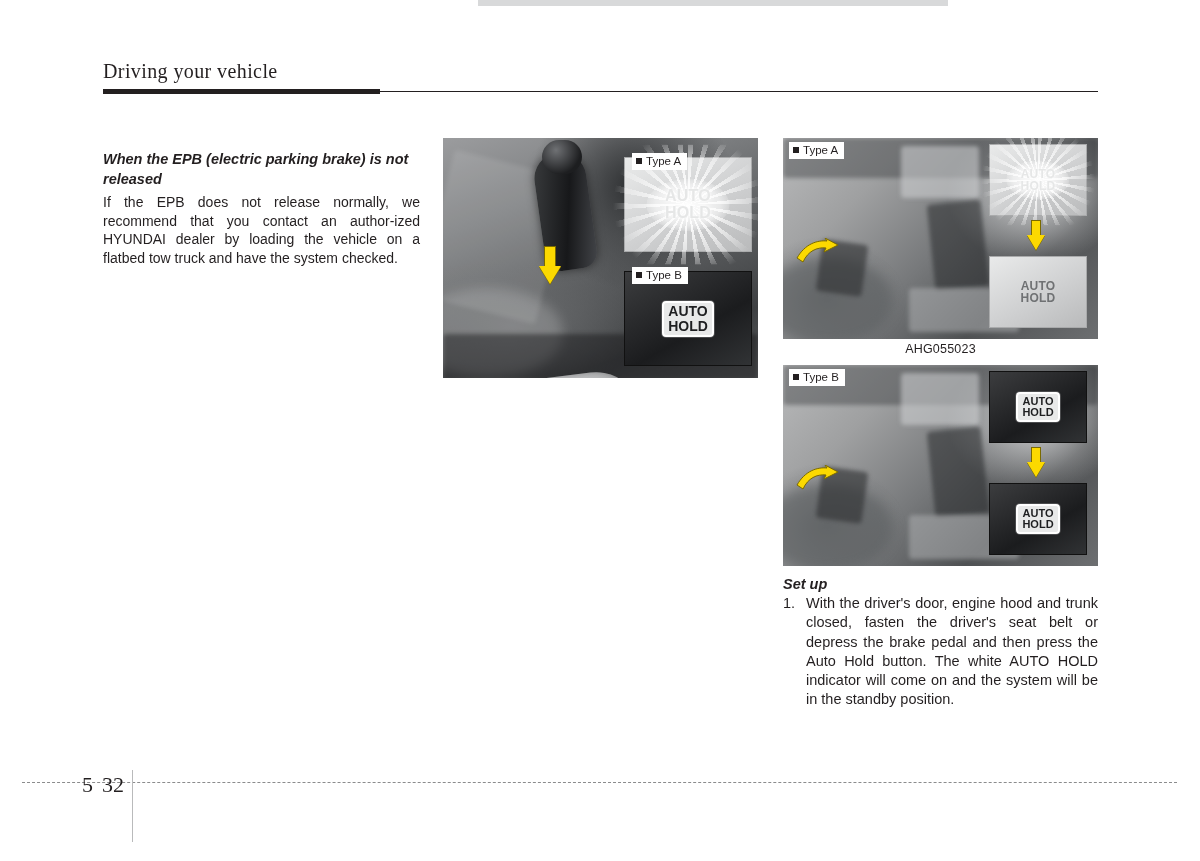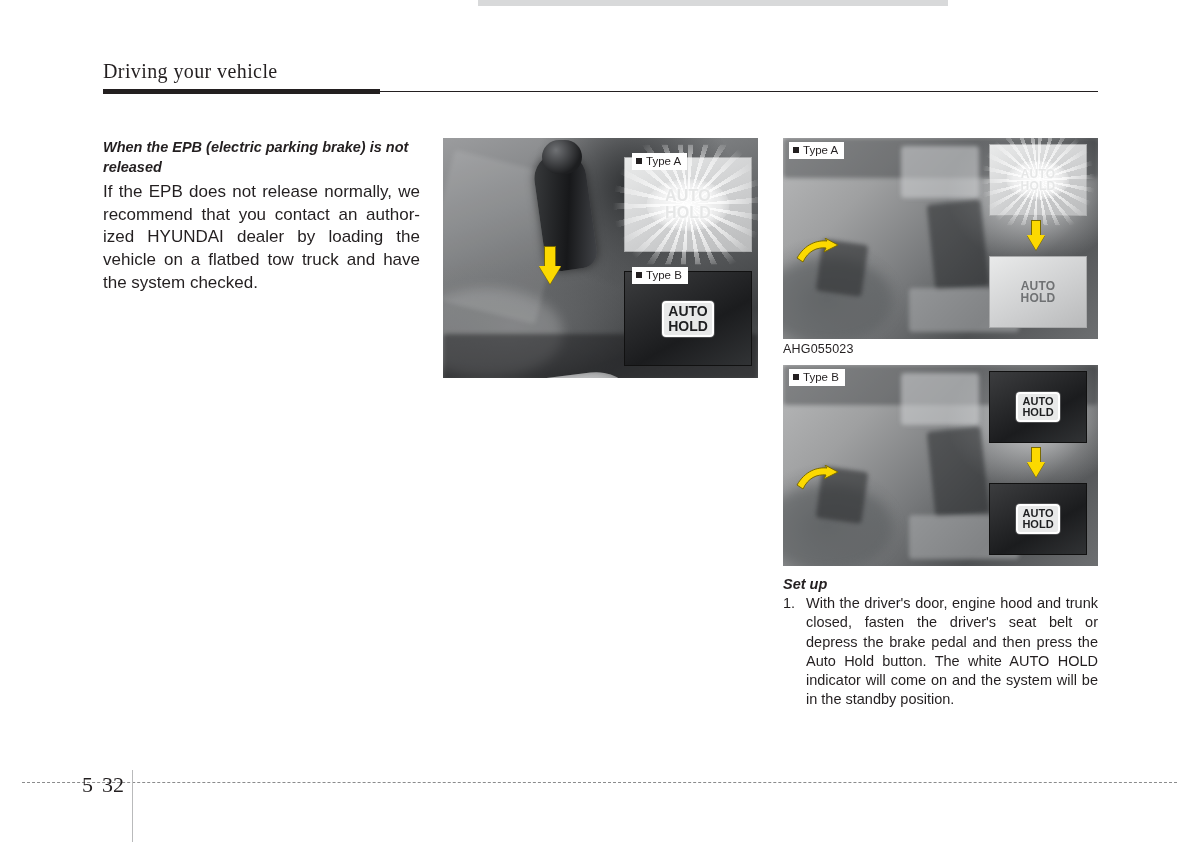--- a/index.html
+++ b/index.html
@@ -39,35 +39,35 @@
   }
 
   
   .top-edge {
     position: absolute; left: 478px; top: 0; width: 470px; height: 6px;
     background: #d8d9da;
   }
 
   
   .col { position: absolute; }
-  .col-left  { left: 103px;  top: 138px; width: 317px; }
+  .col-left  { left: 103px;  top: 150px; width: 317px; }
   .col-mid   { left: 443px;  top: 138px; width: 315px; }
   .col-right { left: 783px;  top: 138px; width: 315px; }
 
   h4.sub-heading-italic {
     margin: 0 0 4px 0;
     font-size: 14.5px;
     font-style: italic;
     font-weight: bold;
     color: #231f20;
     line-height: 1.35;
   }
   p.body-text {
     margin: 0;
-    font-size: 17px;
+    font-size: 14px;
     color: #231f20;
     line-height: 1.33;
     text-align: justify;
   }
   h3.section-heading {
     margin: 0 0 6px 0;
     font-size: 16px;
     font-weight: bold;
     color: #231f20;
   }
@@ -92,21 +92,21 @@
   ol.setup-list li .num {
     position: absolute; left: 0; top: 0;
     width: 20px; text-align: left;
   }
 
   
   .figure { position: relative; }
   .fig-caption {
     font-size: 12.5px;
     color: #231f20;
-    text-align: left;
+    text-align: center;
     padding-top: 3px;
     letter-spacing: .2px;
   }
 
   
   .photo {
     position: relative;
     overflow: hidden;
     background: #8e8f90;
   }

